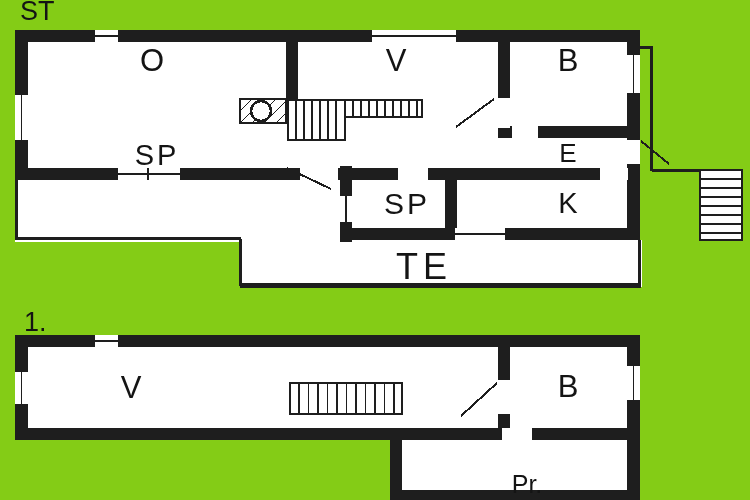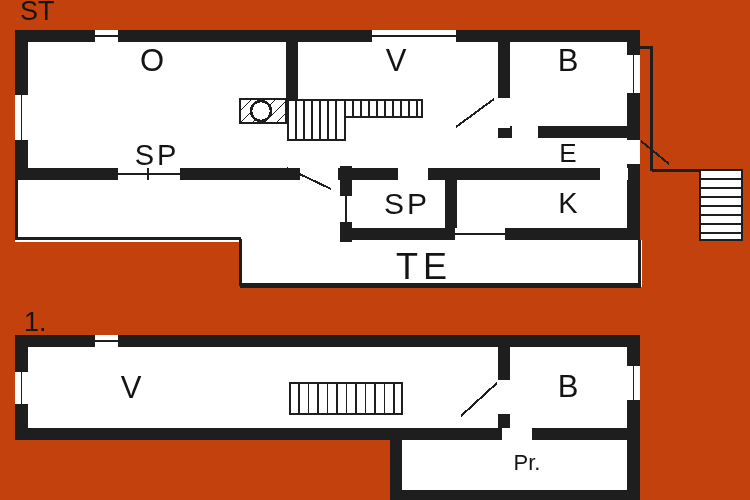--- a/index.html
+++ b/index.html
@@ -1,19 +1,19 @@
 <!DOCTYPE html>
 <html><head>
 <meta charset="utf-8">
 <style>
   html,body{margin:0;padding:0;background:#ebebeb;}
   #canvas{
     position:relative;
     width:750px;height:500px;
-    background:#c2410c;
+    background:#84cc16;
     overflow:hidden;
     font-family:"Liberation Sans", sans-serif;
   }
   #plan-svg{position:absolute;left:0;top:0;}
   .lbl{
     position:absolute;
     transform:translateX(-50%);
     color:#141414;
     white-space:nowrap;
     line-height:1;
@@ -197,15 +197,15 @@
   <div class="lbl" style="left:157px;top:141px;font-size:29px;letter-spacing:3px;">SP</div>
   <div class="lbl" style="left:568px;top:140px;font-size:26px;">E</div>
   <div class="lbl" style="left:407px;top:189px;font-size:30px;letter-spacing:3px;">SP</div>
   <div class="lbl" style="left:568px;top:189px;font-size:29px;">K</div>
   <div class="lbl" style="left:424px;top:249px;font-size:36px;letter-spacing:5px;">TE</div>
 
   <div class="title" style="left:24px;top:309px;font-size:27px;">1.</div>
 
   <div class="lbl" style="left:131px;top:372px;font-size:31px;">V</div>
   <div class="lbl" style="left:568px;top:371px;font-size:31px;">B</div>
-  <div class="lbl" style="left:527px;top:452px;font-size:22px;">Pr.</div>
+  <div class="lbl" style="left:527px;top:472px;font-size:25px;">Pr.</div>
 
 </div>
 
 </body></html>

